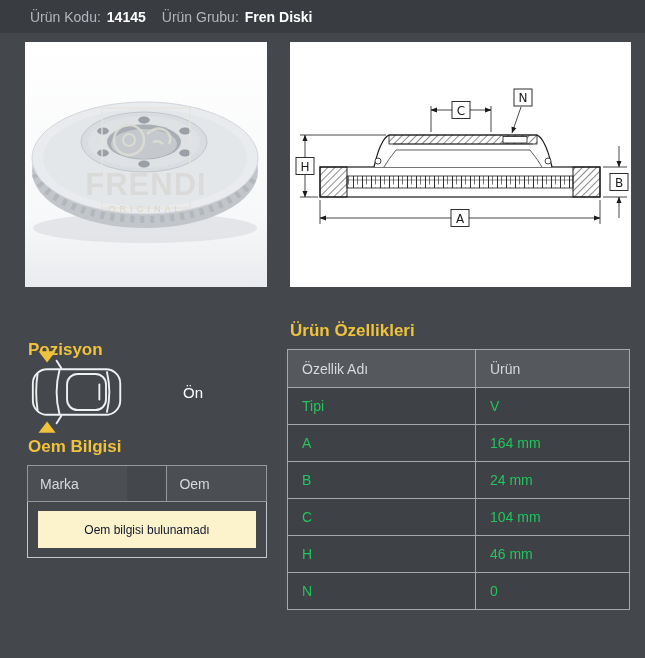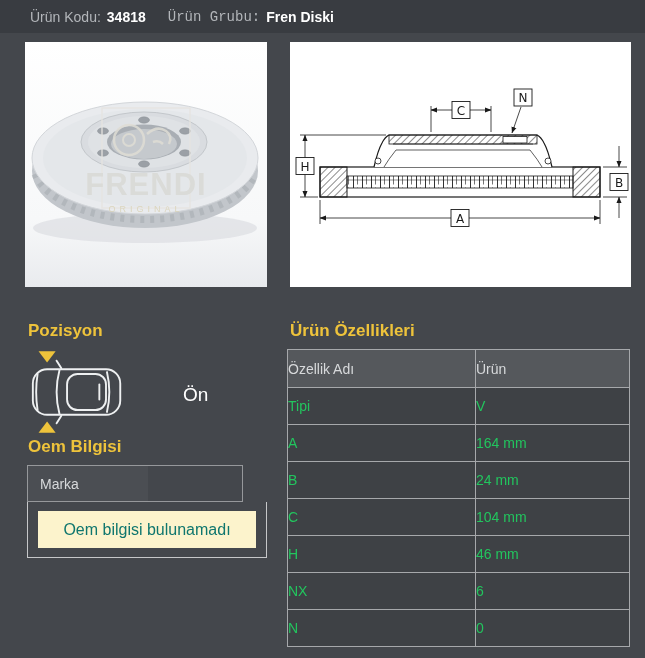--- a/index.html
+++ b/index.html
@@ -10,76 +10,76 @@
     font-family: "Liberation Sans", sans-serif;
     overflow: hidden;
   }
   
   .topbar {
     position:absolute; left:0; top:0; width:645px; height:33px;
     background:#393c41; display:flex; align-items:center;
     padding-left:30px; font-size:14px; color:#b3b6ba;
   }
   .topbar .val { color:#ffffff; font-weight:bold; margin-left:6px; }
-  .topbar .lbl2 { margin-left:22px;font-family:Liberation Mono, monospace; }
+  .topbar .lbl2 { margin-left:16px; }
 
   
   .panel { position:absolute; top:42px; background:#ffffff; }
   .photo-panel { left:25px; width:242px; height:192px; }
   .diagram-panel { left:290px; width:341px; height:245px; }
   .panel svg { display:block; }
 
   
   .section-title {
     position:absolute; color:#eec33b; font-size:17px; font-weight:bold;
   }
-  #title-pozisyon { left:28px; top:321px;text-align:right; }
+  #title-pozisyon { left:28px; top:340px;text-align:right; }
   #title-oem { left:28px; top:437px;text-align:right; }
   #title-specs { left:290px; top:321px; }
 
   
   .car-wrap { position:absolute; left:30px; top:348px; width:95px; height:90px; }
-  .pos-value { position:absolute; left:183px; top:384px; color:#ffffff; font-size:19px; }
+  .pos-value { position:absolute; left:183px; top:384px; color:#ffffff; font-size:15px; }
 
   
   .oem-head {
-    position:absolute; left:27px; top:465px; width:216px; height:37px;
+    position:absolute; left:27px; top:465px; width:240px; height:37px;
     display:flex; border:1px solid #96989b;gap:39px;
   }
   .oem-head .cell {
     width:120px; display:flex; align-items:center; padding-left:12px;
     background:#4b4e53; color:#d7d9db; font-size:14px;
   }
   .oem-head .cell + .cell { border-left:1px solid #96989b; }
   .oem-body {
     position:absolute; left:27px; top:502px; width:240px; height:56px;
     border:1px solid #c6c7c9; border-top:none;
   }
   .oem-empty {
     position:absolute; left:10px; right:10px; top:9px; bottom:9px;
-    background:#fcf3cc; color:#0f766e; font-size:16px;
+    background:#fcf3cc; color:#0f172a; font-size:12px;
     display:flex; align-items:center; justify-content:center;
   }
 
   
   .specs-table {
     position:absolute; left:287px; top:349px; width:343px;
     border-collapse:collapse; font-size:14px;
   }
-  .specs-table th, .specs-table td { border:1px solid #a6a8ab; padding-left:0; text-align:left; font-weight:normal; }
+  .specs-table th, .specs-table td { border:1px solid #a6a8ab; padding-left:14px; text-align:left; font-weight:normal; }
   .specs-table th { height:38px; background:#55585c; color:#d7d9db; }
   .specs-table td { height:37px; background:#3e4145; color:#22c55e; }
   .specs-table .col-name { width:188px; }
 </style>
 </head>
 <body>
 
 <div class="topbar">
   <span>Ürün Kodu:</span>
-  <span class="val">34818</span>
+  <span class="val">14145</span>
   <span class="lbl2">Ürün Grubu:</span>
   <span class="val">Fren Diski</span>
 </div>
 
 <div class="panel photo-panel">
   <svg viewBox="0 0 242 245" width="242" height="245">
     <defs>
       <linearGradient id="pbg" x1="0" y1="0" x2="0" y2="1">
         <stop offset="0" stop-color="#ffffff"></stop>
         <stop offset="0.72" stop-color="#f7f8f9"></stop>
@@ -202,20 +202,21 @@
       <line x1="73" y1="38" x2="73" y2="54"></line>
     </g>
     <polygon points="9,89 27,89 18,77" fill="#eec33b"></polygon>
   </svg>
 </div>
 <div class="pos-value">Ön</div>
 
 <div class="section-title" id="title-oem">Oem Bilgisi</div>
 <div class="oem-head">
   <div class="cell">Marka</div>
+  <div class="cell">Oem</div>
 </div>
 <div class="oem-body">
   <div class="oem-empty">Oem bilgisi bulunamadı</div>
 </div>
 
 <div class="section-title" id="title-specs">Ürün Özellikleri</div>
 <table class="specs-table">
   <thead>
     <tr>
       <th class="col-name">Özellik Adı</th>
@@ -237,21 +238,17 @@
     </tr>
     <tr>
       <td>C</td>
       <td>104 mm</td>
     </tr>
     <tr>
       <td>H</td>
       <td>46 mm</td>
     </tr>
     <tr>
-      <td>NX</td>
-      <td>6</td>
-    </tr>
-    <tr>
       <td>N</td>
       <td>0</td>
     </tr>
   </tbody>
 </table>
 
 </body></html>

